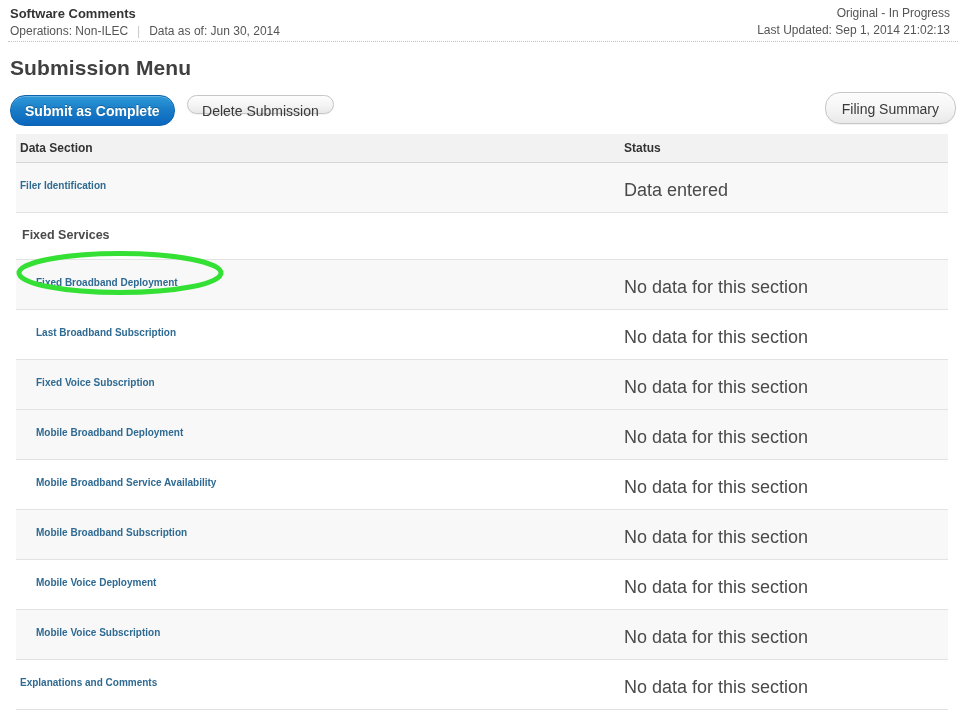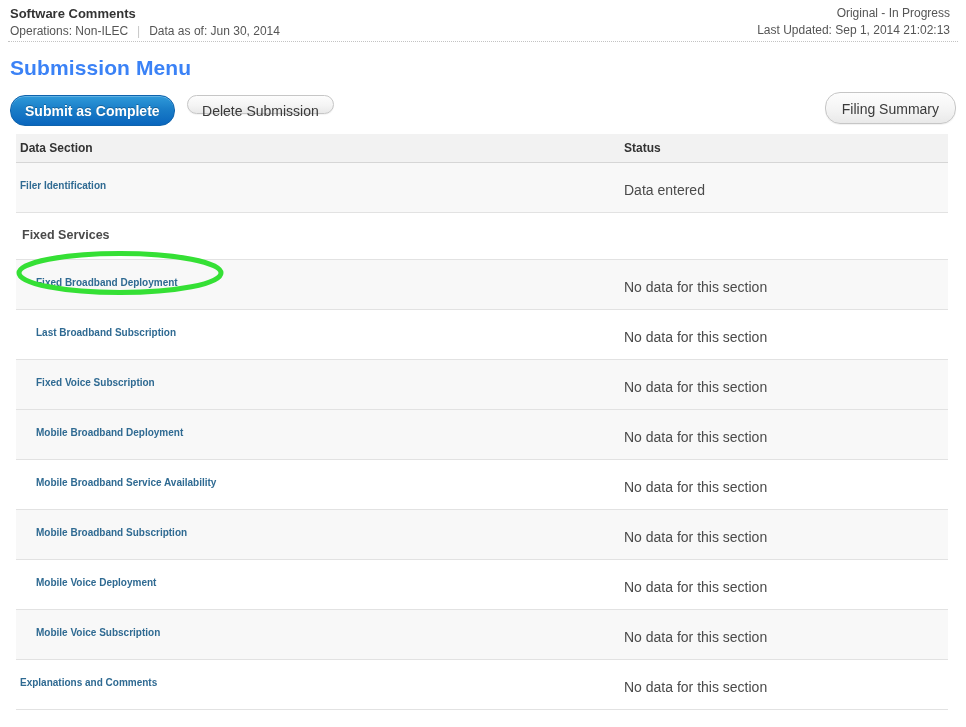--- a/index.html
+++ b/index.html
@@ -60,21 +60,21 @@
     height: 0;
     border-top: 1px dotted #c3c3c3;
   }
 
   
   .page-title {
     margin: 0;
     padding: 18px 0 0 10px;
     font-size: 21px;
     font-weight: bold;
-    color: #3b82f6;
+    color: #404040;
     letter-spacing: 0.1px;
   }
 
   
   .action-bar {
     position: relative;
     height: 46px;
     padding: 15px 0 0 10px;
     box-sizing: border-box;
   }
@@ -176,21 +176,21 @@
 
   a.section-link {
     color: #2f6a92;
     font-size: 10px;
     font-weight: bold;
     text-decoration: none;
     cursor: pointer;
   }
 
   .cell-status {
-    font-size: 14px;
+    font-size: 18px;
     color: #4a4a4a;
     line-height: 16px;
     padding: 19px 0 13px 6px;
   }
 
   
   .annotation-ellipse {
     position: absolute;
     left: 14px;
     top: 250px;

